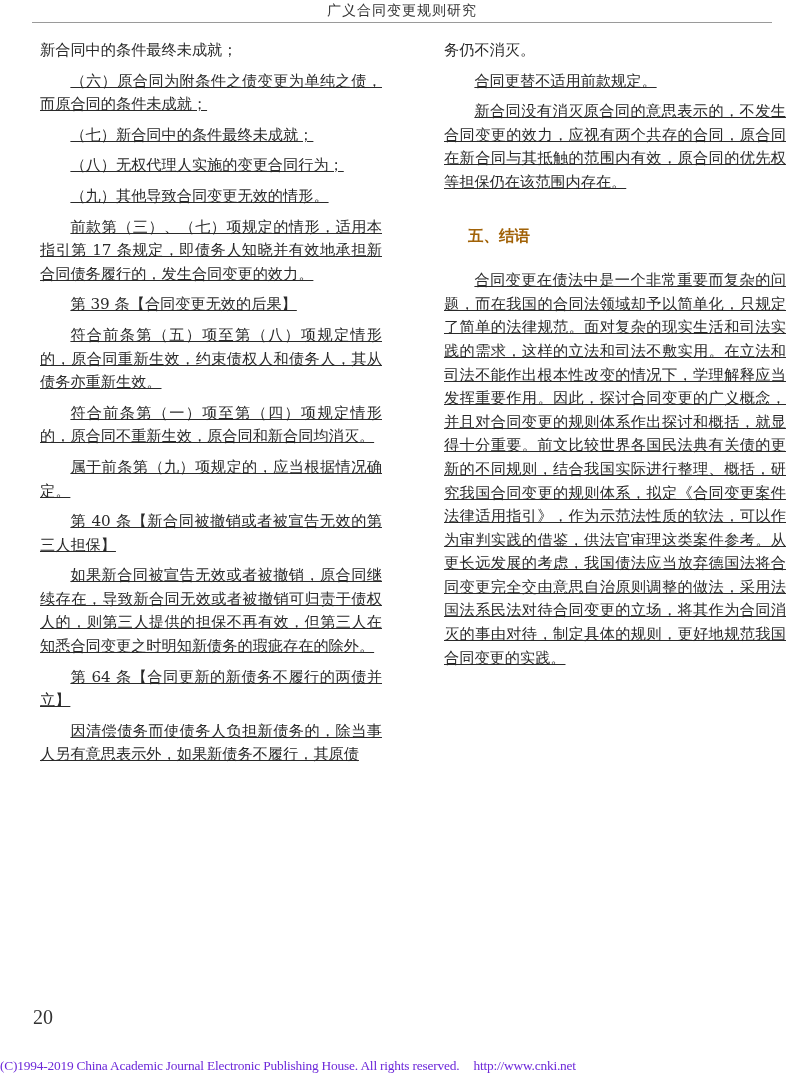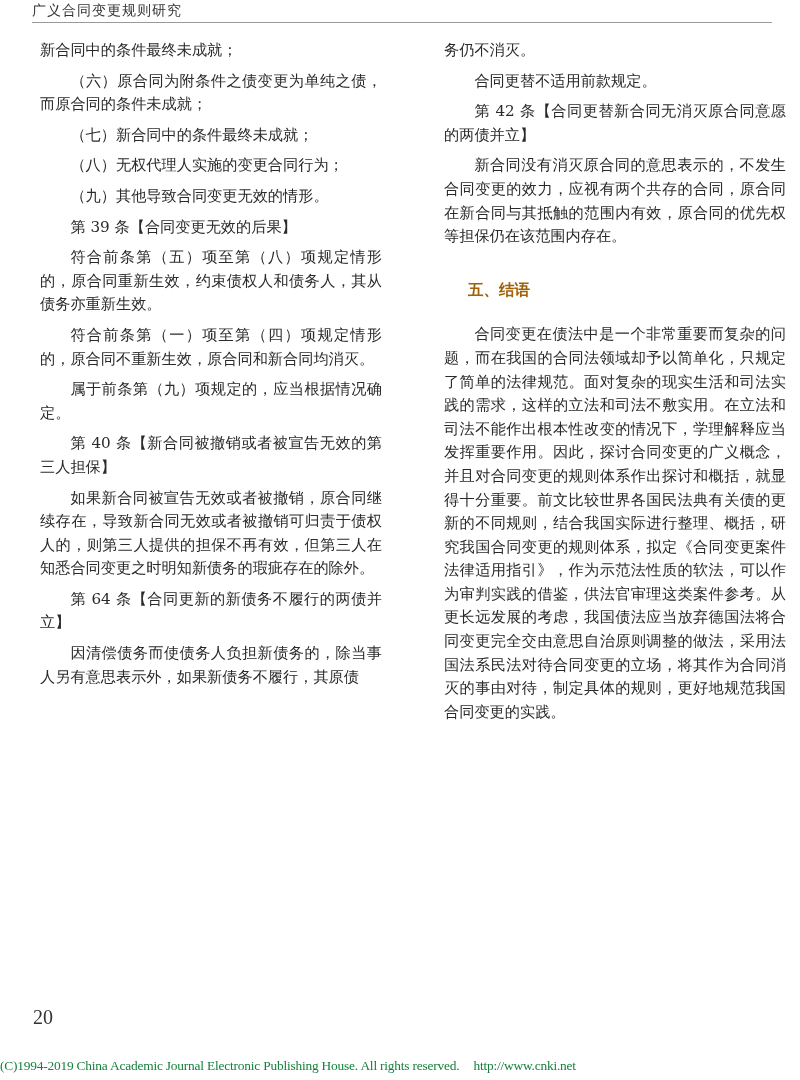--- a/index.html
+++ b/index.html
@@ -4,74 +4,74 @@
   <style>
     html, body { margin: 0; padding: 0; background: #ffffff; }
     body {
       width: 800px; height: 1080px; position: relative; overflow: hidden;
       font-family: "DejaVu Serif", "Liberation Serif", serif;
       color: #2a2a2a;
     }
     .running-head {
       position: absolute; left: 32px; top: 0; width: 740px; height: 22px;
       border-bottom: 1px solid #9a9a9a;
-      text-align: left; font-size: 14px; line-height: 20px;
+      text-align: center; font-size: 14px; line-height: 20px;
       letter-spacing: 1px; color: #333;
     }
     .col {
       position: absolute; top: 32px; width: 356px;
       font-size: 15.2px; line-height: 23.6px; text-align: justify;
     }
     .col.left { left: 33px; }
     .col.right { left: 437px; }
     .col p { margin: 7px; }
-    .indent { text-indent: 2em; }
+    .indent { text-indent: 2em; text-decoration: underline; }
     .heading {
       font-family: "DejaVu Sans", "Liberation Sans", sans-serif;
       font-weight: bold; font-size: 15.5px; text-indent: 2em;
       margin: 30px 0 21px 0 !important; color: #a16207;
     }
     .page-number {
       position: absolute; left: 33px; top: 1006px;
       font-family: "Liberation Serif", serif; font-size: 20px; color: #333;
     }
     .copyright {
       position: absolute; left: 0; top: 1058px; width: 660px;
-      font-family: "Liberation Serif", serif; font-size: 13.4px; color: #15803d;
+      font-family: "Liberation Serif", serif; font-size: 13.4px; color: #6d28d9;
       white-space: nowrap; letter-spacing: -0.2px;
     }
     .copyright .url { margin-left: 14px; }
   </style>
 </head>
 <body>
 
 <div class="running-head">
   <span>广义合同变更规则研究</span>
 </div>
 
 <div class="col left">
   <p>新合同中的条件最终未成就；</p>
   <p class="indent">（六）原合同为附条件之债变更为单纯之债，而原合同的条件未成就；</p>
   <p class="indent">（七）新合同中的条件最终未成就；</p>
   <p class="indent">（八）无权代理人实施的变更合同行为；</p>
   <p class="indent">（九）其他导致合同变更无效的情形。</p>
+  <p class="indent">前款第（三）、（七）项规定的情形，适用本指引第 17 条规定，即债务人知晓并有效地承担新合同债务履行的，发生合同变更的效力。</p>
   <p class="indent">第 39 条【合同变更无效的后果】</p>
   <p class="indent">符合前条第（五）项至第（八）项规定情形的，原合同重新生效，约束债权人和债务人，其从债务亦重新生效。</p>
   <p class="indent">符合前条第（一）项至第（四）项规定情形的，原合同不重新生效，原合同和新合同均消灭。</p>
   <p class="indent">属于前条第（九）项规定的，应当根据情况确定。</p>
   <p class="indent">第 40 条【新合同被撤销或者被宣告无效的第三人担保】</p>
   <p class="indent">如果新合同被宣告无效或者被撤销，原合同继续存在，导致新合同无效或者被撤销可归责于债权人的，则第三人提供的担保不再有效，但第三人在知悉合同变更之时明知新债务的瑕疵存在的除外。</p>
   <p class="indent">第 64 条【合同更新的新债务不履行的两债并立】</p>
   <p class="indent">因清偿债务而使债务人负担新债务的，除当事人另有意思表示外，如果新债务不履行，其原债</p>
 </div>
 
 <div class="col right">
   <p>务仍不消灭。</p>
   <p class="indent">合同更替不适用前款规定。</p>
-  <p class="indent">第 42 条【合同更替新合同无消灭原合同意愿的两债并立】</p>
   <p class="indent">新合同没有消灭原合同的意思表示的，不发生合同变更的效力，应视有两个共存的合同，原合同在新合同与其抵触的范围内有效，原合同的优先权等担保仍在该范围内存在。</p>
   <p class="heading">五、结语</p>
   <p class="indent">合同变更在债法中是一个非常重要而复杂的问题，而在我国的合同法领域却予以简单化，只规定了简单的法律规范。面对复杂的现实生活和司法实践的需求，这样的立法和司法不敷实用。在立法和司法不能作出根本性改变的情况下，学理解释应当发挥重要作用。因此，探讨合同变更的广义概念，并且对合同变更的规则体系作出探讨和概括，就显得十分重要。前文比较世界各国民法典有关债的更新的不同规则，结合我国实际进行整理、概括，研究我国合同变更的规则体系，拟定《合同变更案件法律适用指引》，作为示范法性质的软法，可以作为审判实践的借鉴，供法官审理这类案件参考。从更长远发展的考虑，我国债法应当放弃德国法将合同变更完全交由意思自治原则调整的做法，采用法国法系民法对待合同变更的立场，将其作为合同消灭的事由对待，制定具体的规则，更好地规范我国合同变更的实践。</p>
 </div>
 
 <div class="page-number">20</div>
 
 <div class="copyright">
   <span>(C)1994-2019 China Academic Journal Electronic Publishing House. All rights reserved.</span><span class="url">http://www.cnki.net</span>
 </div>

